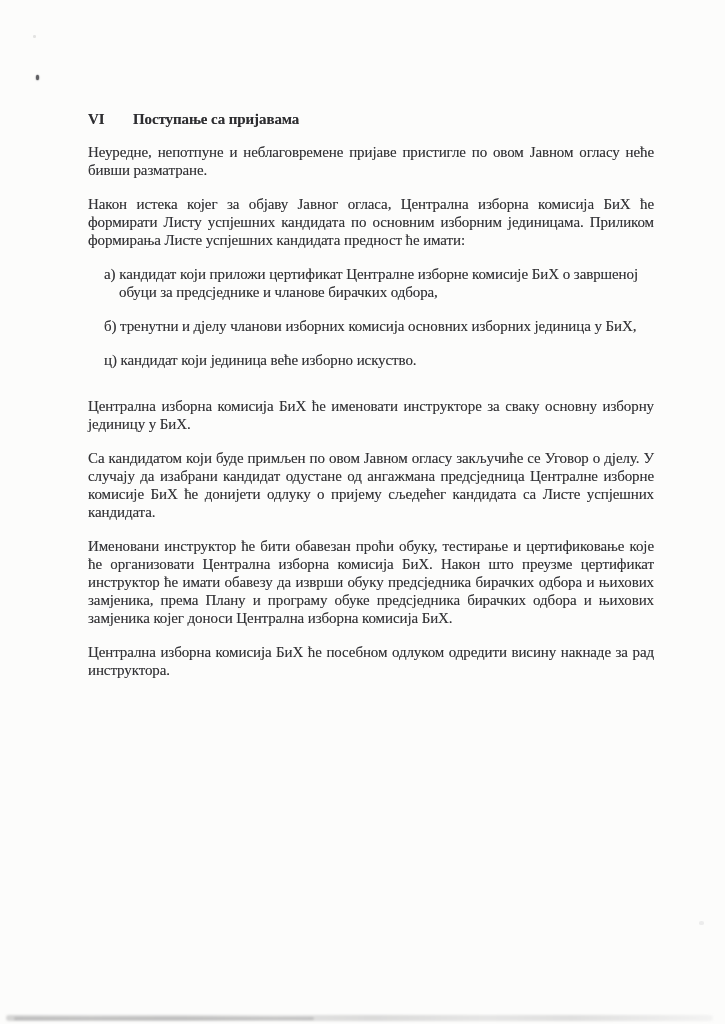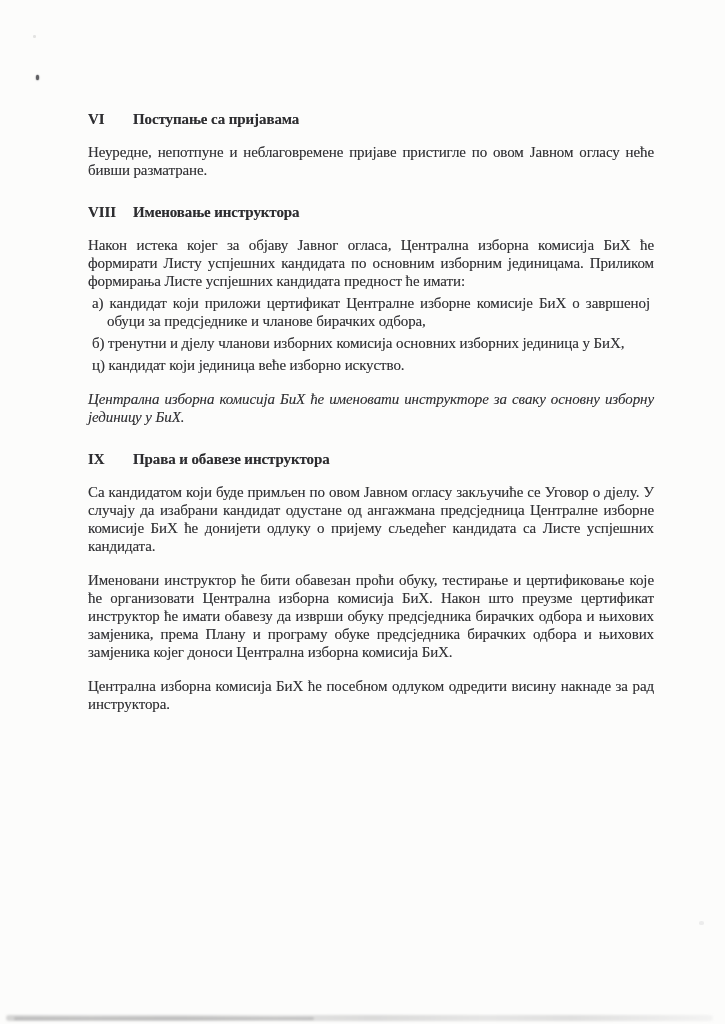--- a/index.html
+++ b/index.html
@@ -37,25 +37,25 @@
   section:first-child .heading { margin-top: 0; }
   .heading .num {
     display: inline-block;
     min-width: 45px;
   }
   p {
     margin: 0 0 16px 0;
   }
   p.intro { margin-bottom: 0; }
   p.li {
-    margin: 4px;
+    margin: 16px;
     padding-left: 15px;
     text-indent: -15px;
   }
-  p.closing { margin-top: 16px; margin-bottom: 16px; font-style: italic; }
+  p.closing { margin-top: 28px; margin-bottom: 16px; }
   
   .speck {
     position: absolute;
     border-radius: 40%;
   }
   .speck.s1 {
     left: 36px; top: 75px;
     width: 3px; height: 5px;
     background: #5f5f62;
     box-shadow: 0 0 1px 0.5px rgba(120,120,125,0.6);
@@ -108,34 +108,28 @@
 
     <section>
       <div class="heading">
         <span class="num">VI</span><span class="ttl">Поступање са пријавама</span>
       </div>
       <p>Неуредне, непотпуне и неблаговремене пријаве пристигле по овом Јавном огласу неће бивши разматране.</p>
     </section>
 
 
     <section>
-      <div class="heading">
-        <span class="num">VIII</span><span class="ttl">Именовање инструктора</span>
-      </div>
       <p class="intro">Након истека којег за објаву Јавног огласа, Централна изборна комисија БиХ ће формирати Листу успјешних кандидата по основним изборним јединицама. Приликом формирања Листе успјешних кандидата предност ће имати:</p>
       <p class="li">а) кандидат који приложи цертификат Централне изборне комисије БиХ о завршеној обуци за предсједнике и чланове бирачких одбора,</p>
       <p class="li">б) тренутни и дјелу чланови изборних комисија основних изборних јединица у БиХ,</p>
       <p class="li">ц) кандидат који јединица веће изборно искуство.</p>
       <p class="closing">Централна изборна комисија БиХ ће именовати инструкторе за сваку основну изборну јединицу у БиХ.</p>
     </section>
 
     <section>
-      <div class="heading">
-        <span class="num">IX</span><span class="ttl">Права и обавезе инструктора</span>
-      </div>
       <p>Са кандидатом који буде примљен по овом Јавном огласу закључиће се Уговор о дјелу. У случају да изабрани кандидат одустане од ангажмана предсједница Централне изборне комисије БиХ ће донијети одлуку о пријему сљедећег кандидата са Листе успјешних кандидата.</p>
       <p>Именовани инструктор ће бити обавезан проћи обуку, тестирање и цертификовање које ће организовати Централна изборна комисија БиХ. Након што преузме цертификат инструктор ће имати обавезу да изврши обуку предсједника бирачких одбора и њихових замјеника, према Плану и програму обуке предсједника бирачких одбора и њихових замјеника којег доноси Централна изборна комисија БиХ.</p>
       <p>Централна изборна комисија БиХ ће посебном одлуком одредити висину накнаде за рад инструктора.</p>
     </section>
 
   </div>
 
   <div class="scan-edge"></div>
   <div class="scan-edge-2"></div>
 

